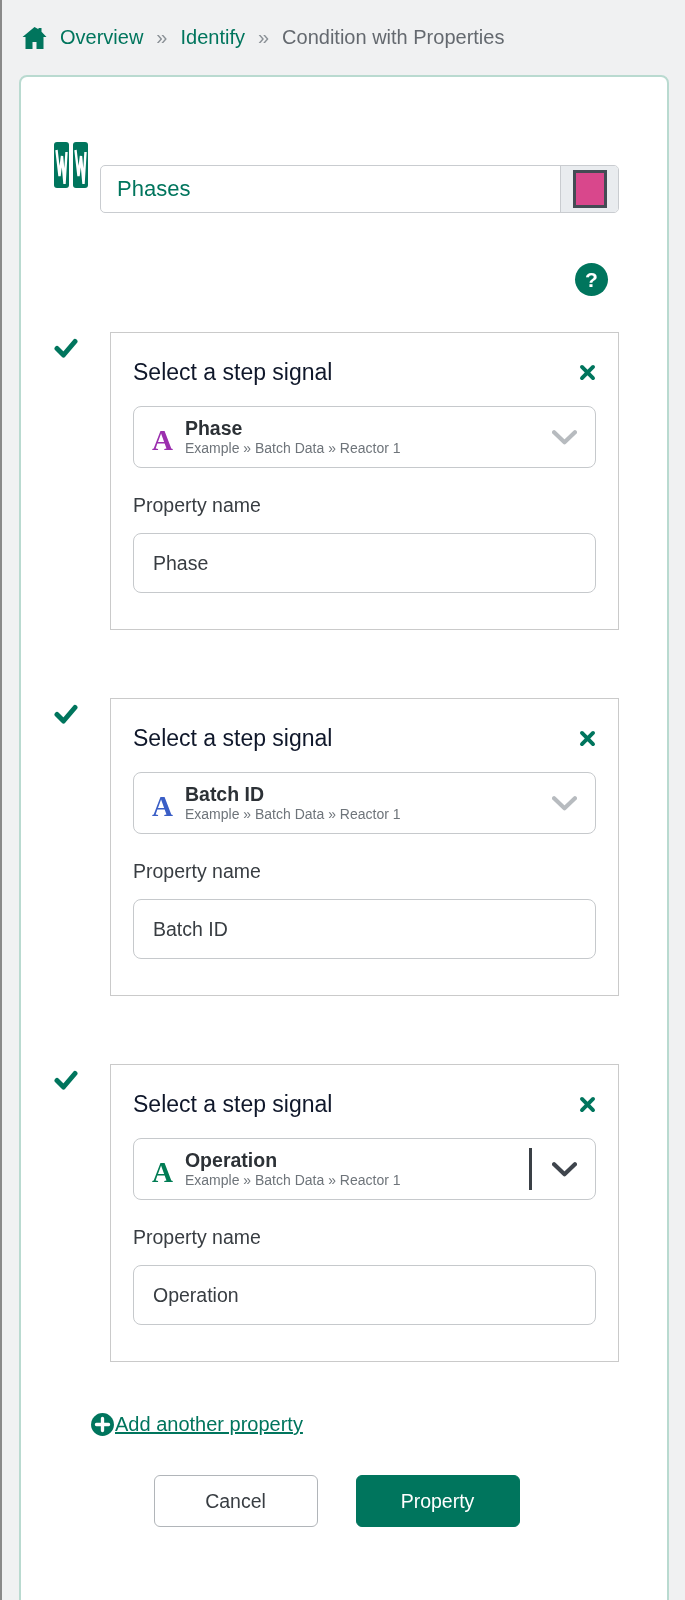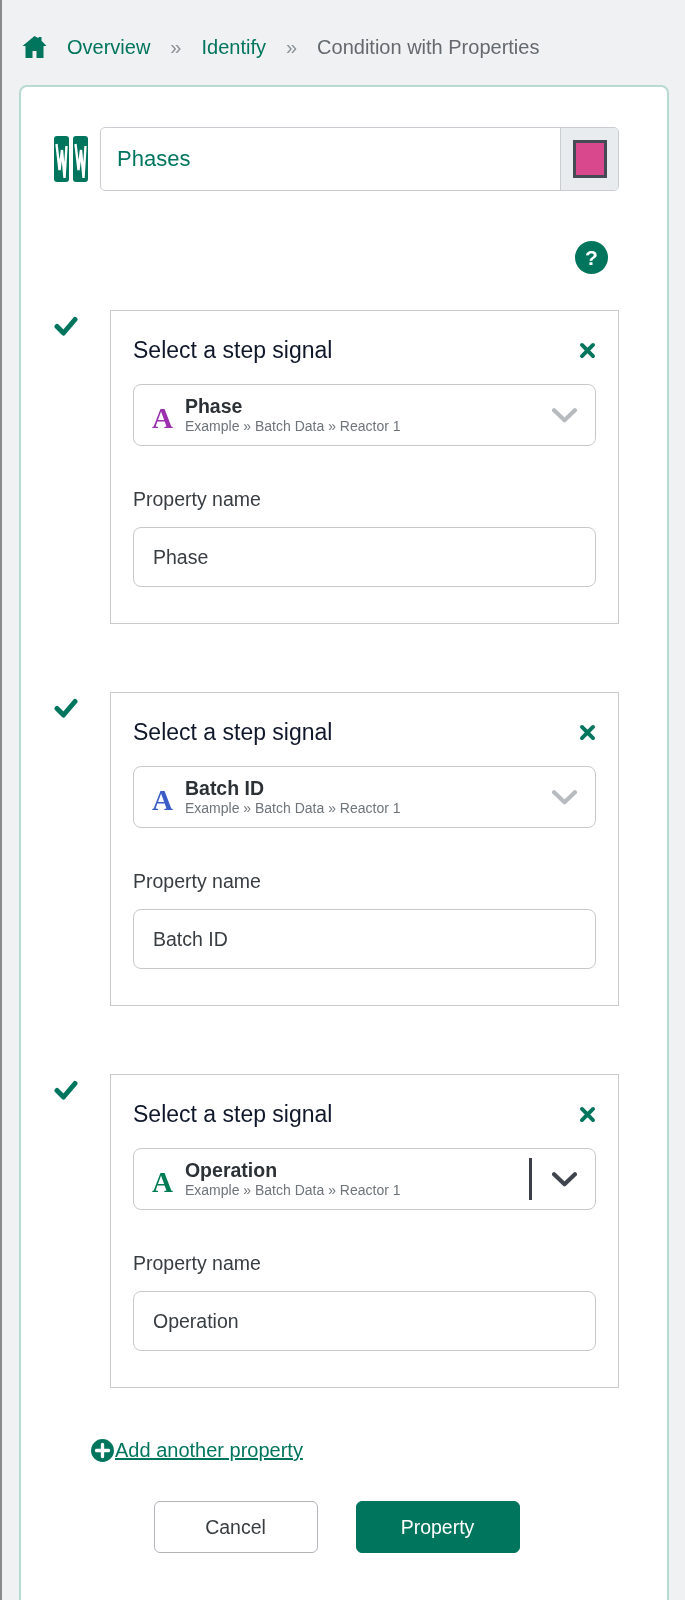--- a/index.html
+++ b/index.html
@@ -6,45 +6,45 @@
   html,body { margin:0; padding:0; }
   body {
     width:685px; height:1600px;
     background:#f0f1f2;
     font-family:"Liberation Sans", sans-serif;
     border-left:2px solid #8a8a8a;
     overflow:hidden;
   }
   
   .breadcrumb {
-    padding:36px 0 0 20px;
-    display:flex; align-items:flex-start; gap:20px;
+    padding:26px 0 0 20px;
+    display:flex; align-items:flex-end; gap:13px;
     font-size:20px; color:#64696f;
     white-space:nowrap;
   }
   .crumb-link { color:#00755d; cursor:pointer; }
   .crumb-sep { color:#8a9096; }
   .home-icon svg { display:block; }
 
   
   .panel {
     margin:26px 16px 0 17px;
     background:#ffffff;
     border:2px solid #b9dad0;
     border-radius:8px;
     padding:0 48px 84px 33px;
   }
 
   
   .header-row { display:flex; align-items:center; margin-top:40px; }
   .tool-icon { width:34px; height:50px; margin-right:12px; flex:none; }
   .name-group {
-    flex:1; display:flex; height:64px;
+    flex:1; display:flex; height:48px;
     border:1px solid #c9ccd0; border-radius:5px;
-    overflow:hidden; background:#fff;
+    overflow:hidden; background:#fff;margin-top:48px;
   }
   .name-input {
     flex:1; min-width:0; border:none; outline:none;
     font-size:22px; color:#00755d; padding:0 16px;
     font-family:inherit; background:transparent;
   }
   .color-btn {
     width:58px; flex:none; background:#e9ecef;
     border-left:1px solid #c9ccd0;
     display:flex; align-items:center; justify-content:center;
@@ -83,21 +83,21 @@
     margin-right:12px; margin-top:6px; flex:none;
   }
   .sig-text { line-height:1.18; min-width:0; }
   .sig-name { font-size:19.5px; font-weight:bold; color:#2c3136; }
   .sig-path { font-size:14px; color:#6e747a; }
   .spacer { flex:1; }
   .cursor-bar { width:3px; height:42px; background:#3a4046; margin-right:20px; flex:none; }
   .chevron { color:#b7bbbf; line-height:0; flex:none; }
   .chevron.dark { color:#3f454d; }
 
-  .prop-label { margin-top:42px; font-size:19.5px; color:#383d42; }
+  .prop-label { margin-top:26px; font-size:19.5px; color:#383d42; }
   .prop-input {
     margin-top:16px; width:100%; height:60px;
     border:1px solid #c6c9cc; border-radius:8px;
     font-size:19.5px; color:#383d42; padding:0 19px;
     font-family:inherit; outline:none; background:#fff;
   }
 
   
   .add-row { margin-top:50px; margin-left:36px; display:flex; align-items:center; cursor:pointer; }
   .plus-icon { line-height:0; }

